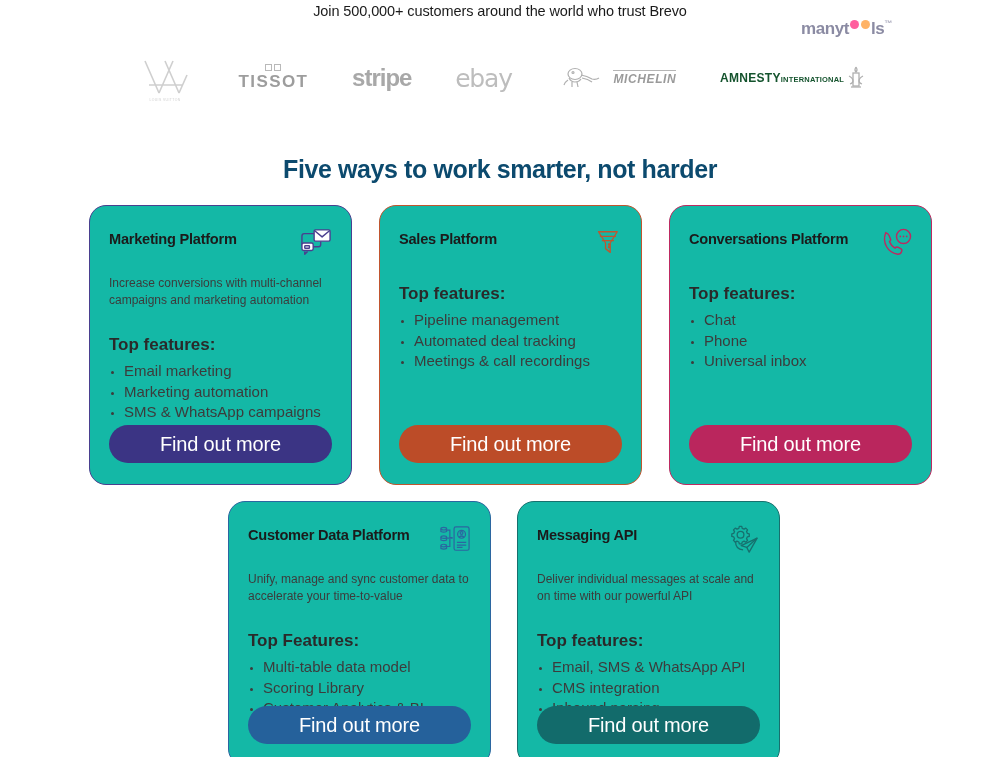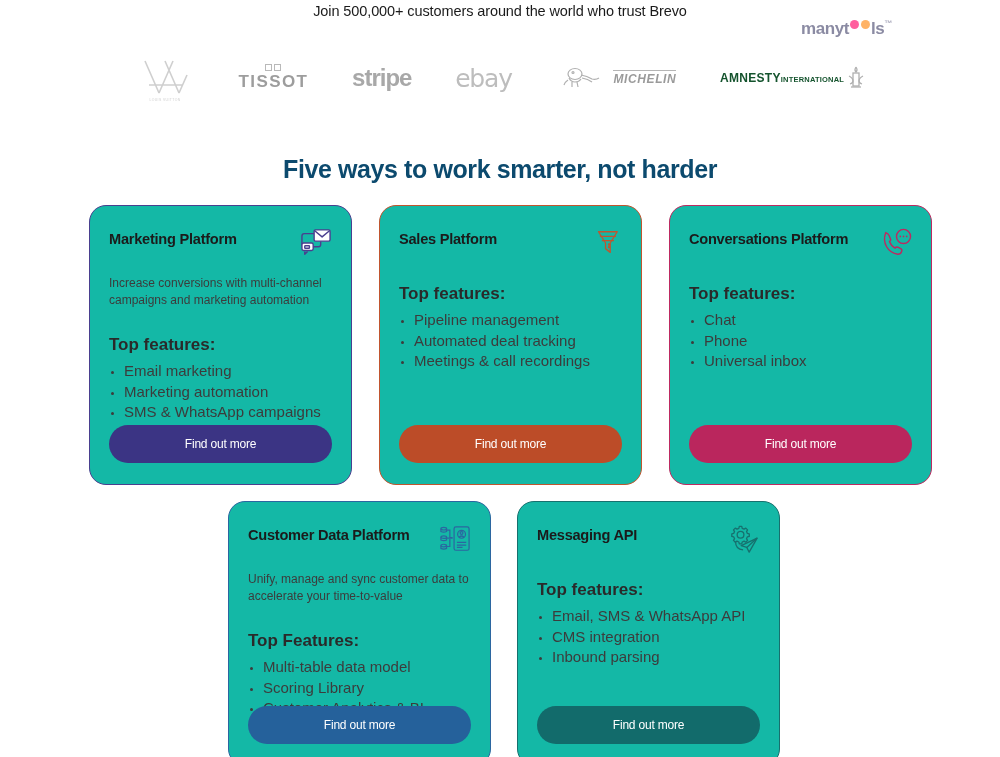--- a/index.html
+++ b/index.html
@@ -84,21 +84,21 @@
     color:#3c3c3c;
   }
   .card-feat-label { margin-top:26px; font-size:17px; font-weight:700; color:#2a2a2a; }
   .card-list { margin-top:6px; padding-left:15px; }
   .card-list li { font-size:15px; line-height:1.38; color:#3c3c3c; }
   .card-list li::marker { font-size:10px; }
 
   .card-btn {
     position:absolute; left:19px; right:19px; bottom:21px;
     height:38px; border:none; border-radius:19px;
-    color:#ffffff; font-size:12px; letter-spacing:-0.2px;
+    color:#ffffff; font-size:20px; letter-spacing:-0.2px;
     font-family:"Liberation Sans", sans-serif;
     cursor:pointer; display:flex; align-items:center; justify-content:center;
   }
 </style>
 </head>
 <body>
 
 <div class="page">
 
   <div class="trust-line">Join 500,000+ customers around the world who trust Brevo</div>
@@ -281,20 +281,21 @@
         <div class="card-title">Messaging API</div>
         <svg class="card-icon" viewBox="0 0 34 32">
           <g fill="none" stroke="#17706E" stroke-width="1.4" stroke-linejoin="round">
             <path d="M12 2.6 l2.6 0 l0.5 2 l2 0.9 l1.8 -1.1 l1.9 1.9 l-1.1 1.8 l0.9 2 l2 0.5 l0 2.6 l-2 0.5 l-0.9 2 l1.1 1.8 l-1.9 1.9 l-1.8 -1.1 l-2 0.9 l-0.5 2 l-2.6 0 l-0.5 -2 l-2 -0.9 l-1.8 1.1 l-1.9 -1.9 l1.1 -1.8 l-0.9 -2 l-2 -0.5 l0 -2.6 l2 -0.5 l0.9 -2 l-1.1 -1.8 l1.9 -1.9 l1.8 1.1 l2 -0.9 Z"></path>
             <circle cx="13.3" cy="11.4" r="3.6"></circle>
             <path d="M8 19 q0 8 8 8.6 M31 15 L14 23 L20 25 L22.5 30 Z"></path>
             <path d="M20 25 L31 15"></path>
           </g>
         </svg>
       </div>
+      <div class="card-desc">Deliver individual messages at scale and on time with our powerful API</div>
       <div class="card-feat-label">Top features:</div>
       <ul class="card-list">
         <li>Email, SMS &amp; WhatsApp API</li>
         <li>CMS integration</li>
         <li>Inbound parsing</li>
       </ul>
       <button class="card-btn" style="background:#126B6B">Find out more</button>
     </div>
 
   </div>

